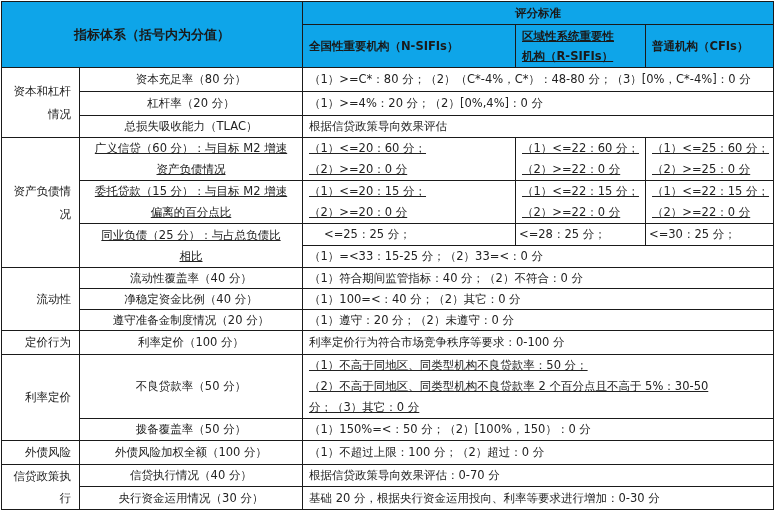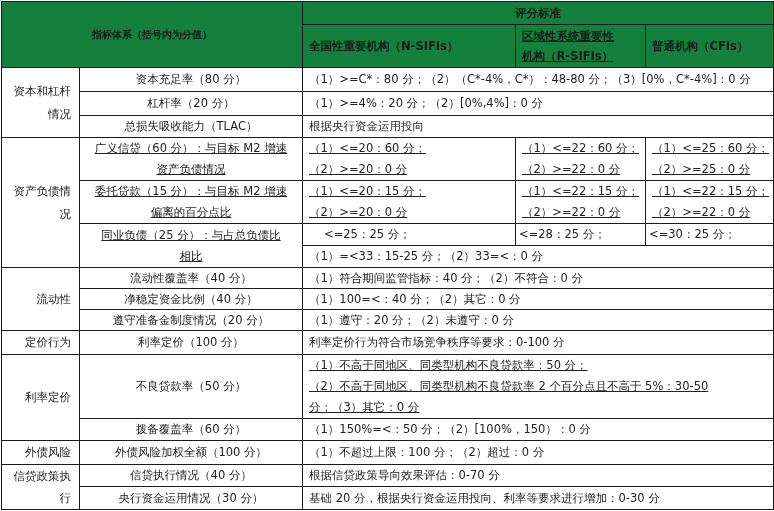--- a/index.html
+++ b/index.html
@@ -6,41 +6,41 @@
   body { width: 774px; height: 511px; overflow: hidden; font-family: "DejaVu Sans", sans-serif; }
   table.grid {
     position: absolute; left: 1px; top: 1px;
     border-collapse: collapse; table-layout: fixed;
     width: 772px; font-size: 11.5px; color: #222;
   }
   table.grid td, table.grid th {
     border: 1px solid #1a1a1a; padding: 0 6px; line-height: 19px;
     vertical-align: middle; overflow: hidden; white-space: nowrap;
   }
-  table.grid th { background: #15803d; font-weight: bold; color: #1a1a1a; }
+  table.grid th { background: #0ea5e9; font-weight: bold; color: #1a1a1a; }
   .c { text-align: center; }
   .l { text-align: left; }
   .cat { text-align: right; white-space: normal !important; line-height: 23px !important; padding: 0 8px !important; }
   .line { display: block; text-decoration: underline; }
 </style>
 </head>
 <body>
 
 <table class="grid">
   <colgroup>
     <col style="width:78px">
     <col style="width:223px">
     <col style="width:213px">
     <col style="width:130px">
     <col style="width:128px">
   </colgroup>
 
   <tbody>
       <tr style="height:23px">
-    <th colspan="2" rowspan="2" class="c" style="font-size:10px">指标体系（括号内为分值）</th>
+    <th colspan="2" rowspan="2" class="c" style="font-size:13px">指标体系（括号内为分值）</th>
     <th colspan="3" class="c">评分标准</th>
   </tr>
   <tr style="height:43px">
     <th class="l">全国性重要机构（N-SIFIs）</th>
     <th class="l" style="line-height:20px">
       <span class="line">区域性系统重要性</span>
       <span class="line">机构（R-SIFIs）</span>
     </th>
     <th class="l">普通机构（CFIs）</th>
   </tr>
@@ -49,21 +49,21 @@
     <td rowspan="3" class="cat">资本和杠杆情况</td>
     <td class="c">资本充足率（80 分）</td>
     <td colspan="3" class="l">（1）&gt;=C*：80 分；（2）（C*-4%，C*）：48-80 分；（3）[0%，C*-4%]：0 分</td>
   </tr>
   <tr style="height:24px">
     <td class="c">杠杆率（20 分）</td>
     <td colspan="3" class="l">（1）&gt;=4%：20 分；（2）[0%,4%]：0 分</td>
   </tr>
   <tr style="height:22px">
     <td class="c">总损失吸收能力（TLAC）</td>
-    <td colspan="3" class="l">根据央行资金运用投向</td>
+    <td colspan="3" class="l">根据信贷政策导向效果评估</td>
   </tr>
 
   <tr style="height:43px">
     <td rowspan="4" class="cat">资产负债情况</td>
     <td class="c" style="line-height:21px">
       <span class="line">广义信贷（60 分）：与目标 M2 增速</span>
       <span class="line">资产负债情况</span>
     </td>
     <td class="l" style="line-height:21px">
       <span class="line">（1）&lt;=20：60 分；</span>
@@ -132,21 +132,21 @@
   <tr style="height:64px">
     <td rowspan="2" class="cat">利率定价</td>
     <td class="c">不良贷款率（50 分）</td>
     <td colspan="3" class="l" style="line-height:21px">
       <span class="line">（1）不高于同地区、同类型机构不良贷款率：50 分；</span>
       <span class="line">（2）不高于同地区、同类型机构不良贷款率 2 个百分点且不高于 5%：30-50</span>
       <span class="line">分；（3）其它：0 分</span>
     </td>
   </tr>
   <tr style="height:22px">
-    <td class="c">拨备覆盖率（60 分）</td>
+    <td class="c">拨备覆盖率（50 分）</td>
     <td colspan="3" class="l">（1）150%=&lt;：50 分；（2）[100%，150）：0 分</td>
   </tr>
 
   <tr style="height:22px">
     <td class="cat">外债风险</td>
     <td class="c">外债风险加权全额（100 分）</td>
     <td colspan="3" class="l">（1）不超过上限：100 分；（2）超过：0 分</td>
   </tr>
 
   <tr style="height:22px">

